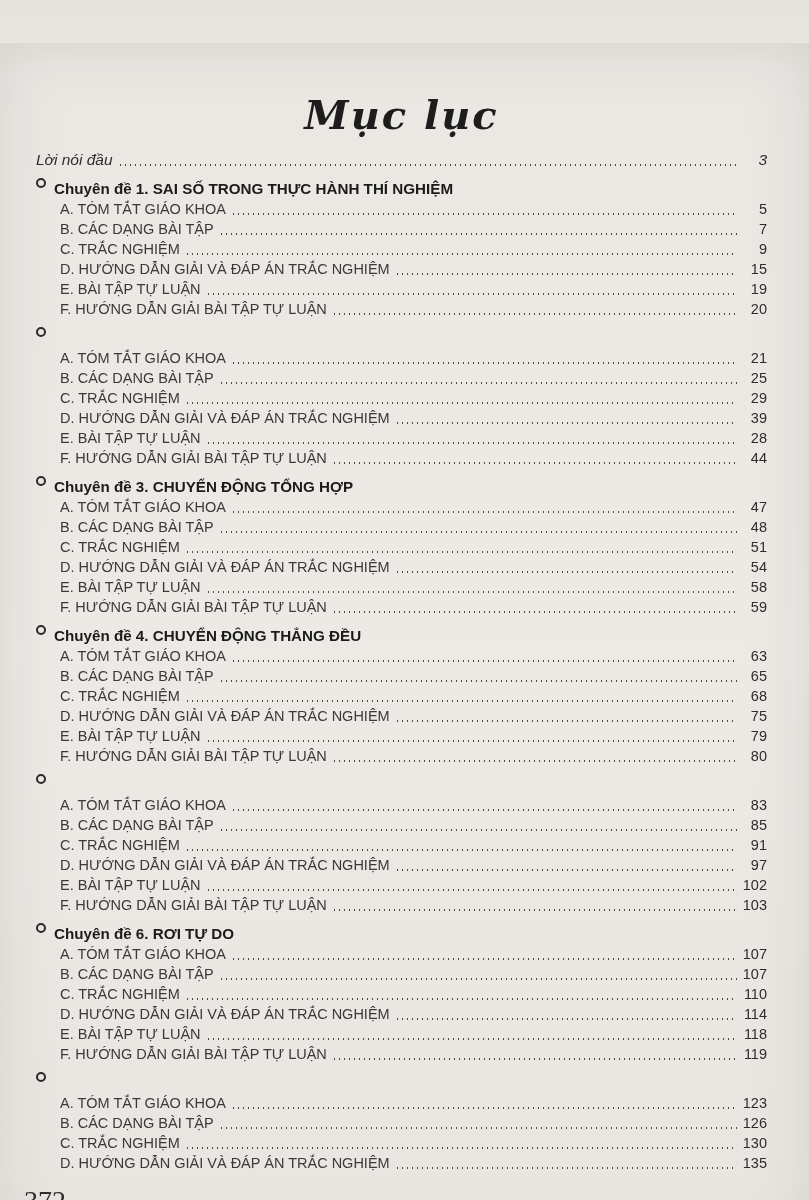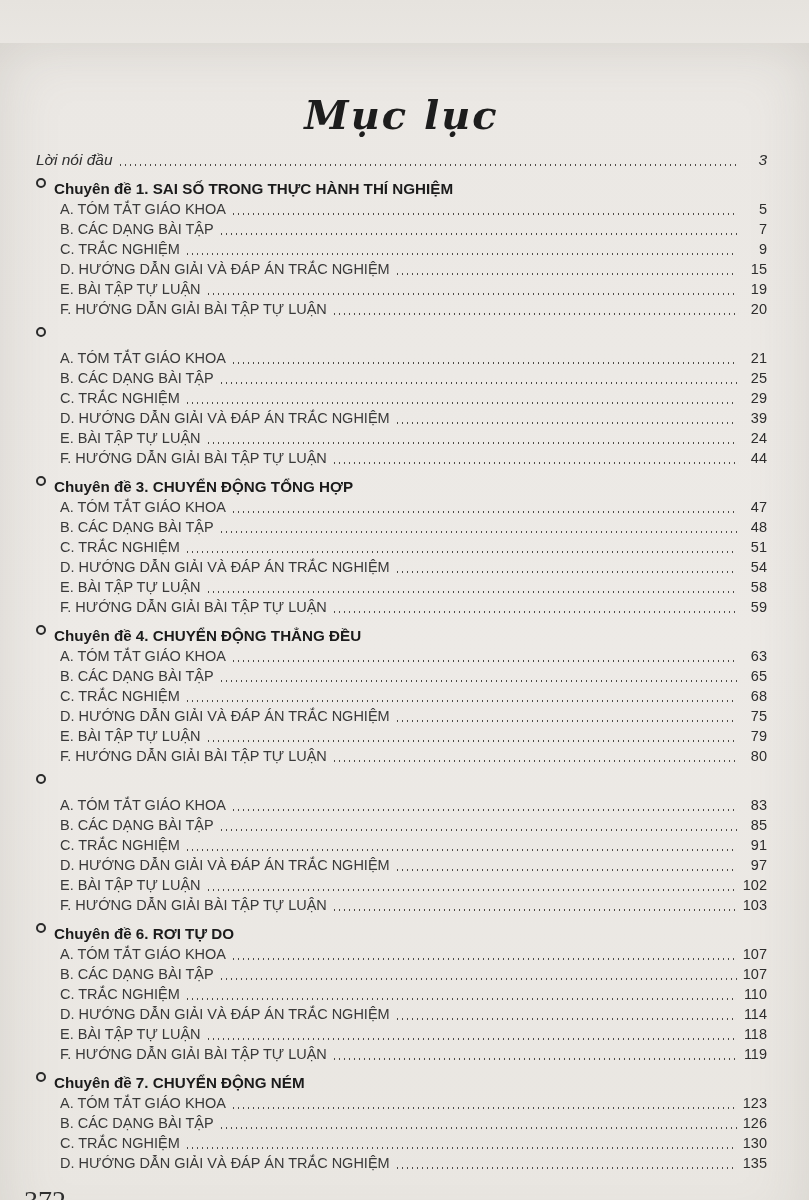--- a/index.html
+++ b/index.html
@@ -160,21 +160,21 @@
           <span class="pg">29</span>
         </div>
         <div class="row item">
           <span class="lbl">D. HƯỚNG DẪN GIẢI VÀ ĐÁP ÁN TRẮC NGHIỆM</span>
           <span class="dots"></span>
           <span class="pg">39</span>
         </div>
         <div class="row item">
           <span class="lbl">E. BÀI TẬP TỰ LUẬN</span>
           <span class="dots"></span>
-          <span class="pg">24</span>
+          <span class="pg">28</span>
         </div>
         <div class="row item">
           <span class="lbl">F. HƯỚNG DẪN GIẢI BÀI TẬP TỰ LUẬN</span>
           <span class="dots"></span>
           <span class="pg">44</span>
         </div>
       </section>
       <section class="chapter">
         <div class="ch-head">
           <span class="bullet"></span>
@@ -314,21 +314,20 @@
         </div>
         <div class="row item">
           <span class="lbl">F. HƯỚNG DẪN GIẢI BÀI TẬP TỰ LUẬN</span>
           <span class="dots"></span>
           <span class="pg">119</span>
         </div>
       </section>
       <section class="chapter">
         <div class="ch-head">
           <span class="bullet"></span>
-          <span class="ch-title">Chuyên đề 7. CHUYỂN ĐỘNG NÉM</span>
         </div>
         <div class="row item">
           <span class="lbl">A. TÓM TẮT GIÁO KHOA</span>
           <span class="dots"></span>
           <span class="pg">123</span>
         </div>
         <div class="row item">
           <span class="lbl">B. CÁC DẠNG BÀI TẬP</span>
           <span class="dots"></span>
           <span class="pg">126</span>

